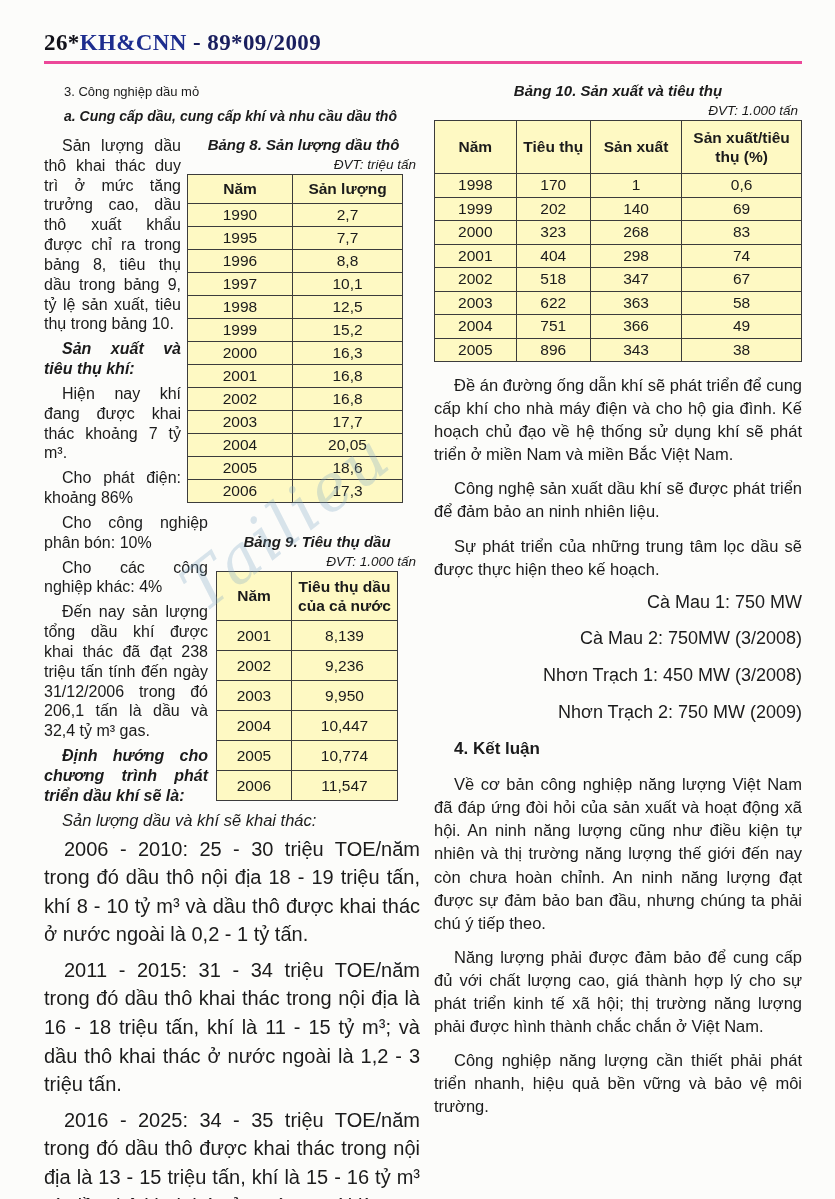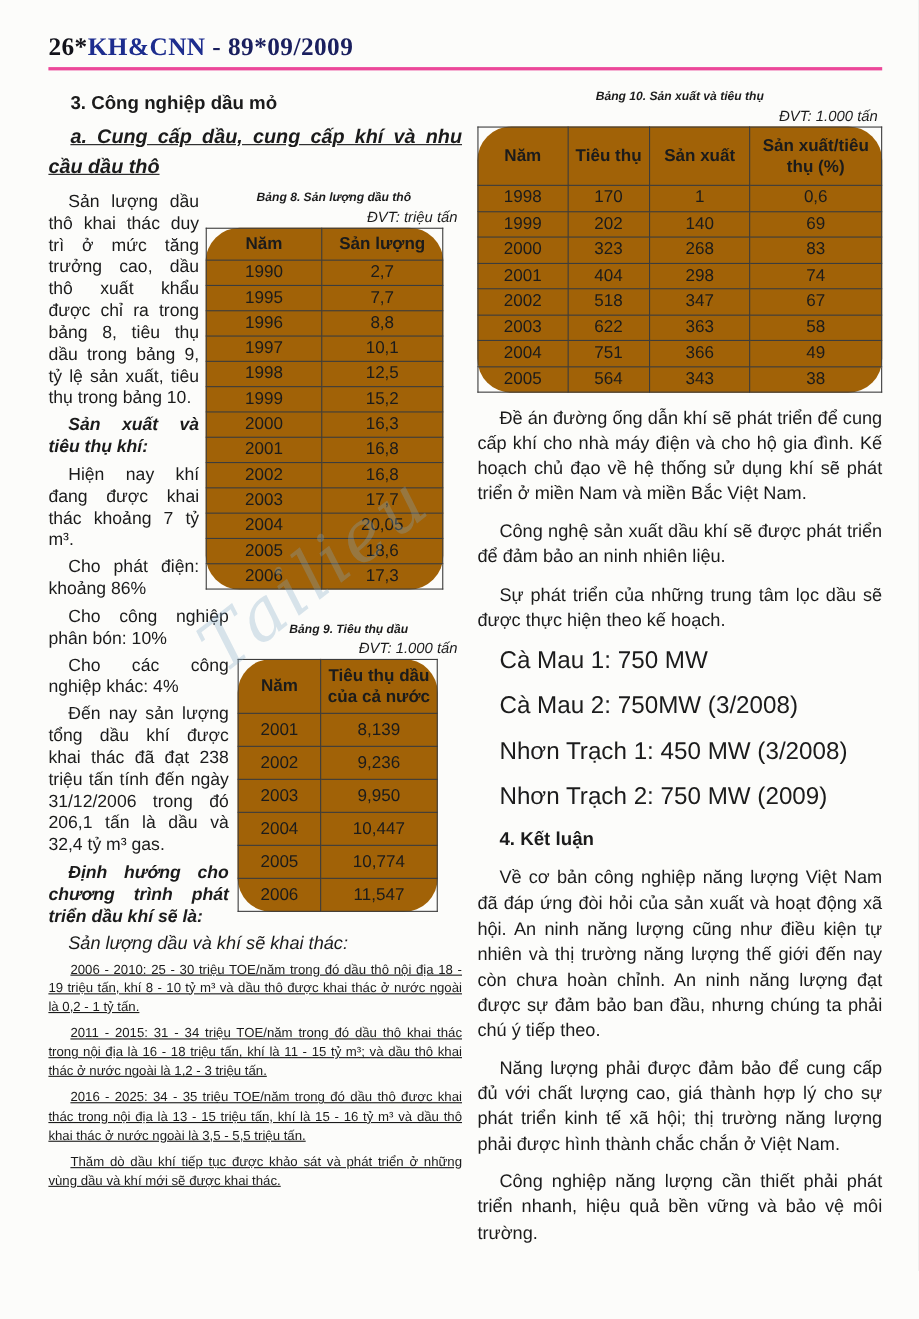--- a/index.html
+++ b/index.html
@@ -26,52 +26,51 @@
   .masthead .prefix { color:#12121a; }
   .masthead .journal { color:#1d2d8e; }
   .masthead .suffix { color:#1a1f5e; }
 
   
   .columns { display:flex; gap:14px; margin-top:18px; }
   .col-left  { width:386px; }
   .col-right { flex:1; }
 
   
-  .sec-title { font-size:17px; font-weight:bold; margin:2px 0 7px 0; text-indent:20px; }
+  .sec-title { font-size:13px; font-weight:normal; margin:2px 0 7px 0; text-indent:20px; }
   .sub-title {
-    font-size:18px; font-weight:bold; font-style:italic;
-    margin:0 0 9px 0; text-indent:20px; line-height:1.5; text-align:justify;text-decoration:underline;
+    font-size:14px; font-weight:bold; font-style:italic;
+    margin:0 0 9px 0; text-indent:20px; line-height:1.5; text-align:justify;
   }
   .concl-title { font-size:17px; font-weight:bold; margin:16px 0 14px 0; text-indent:20px; }
 
   
   .col-left p.narrow {
     font-size:16px; line-height:1.24;
     text-align:justify; text-indent:18px;
     margin:0 0 5px 0;
   }
   .col-left p.bi { font-weight:bold; font-style:italic; }
   .col-left p.wide {
-    font-size:12px; line-height:1.43;
+    font-size:20px; line-height:1.43;
     text-align:justify; text-indent:20px;
     margin:0 0 7px 0;
-    text-decoration:underline;
   }
   .h-output { font-style:italic; font-size:16.5px; margin:4px 0 5px 0; text-indent:18px; }
 
   
   .tfloat { float:right; }
   .tfloat.t8 { width:233px; margin-left:6px; margin-bottom:6px; }
   .tfloat.t9 { width:206px; clear:right; margin-top:24px; margin-left:6px; margin-bottom:8px; }
   .tblock10 { margin-bottom:12px; }
 
-  .tcaption { font-weight:bold; font-style:italic; font-size:11px; text-align:center; }
+  .tcaption { font-weight:bold; font-style:italic; font-size:15px; text-align:center; }
   .tunit    { font-style:italic; font-size:13.5px; text-align:right; margin:4px 4px 2px 0; }
 
-  table { border-collapse:collapse; background:#a16207;border-radius:31px; }
+  table { border-collapse:collapse; background:#fef9c3; }
   th, td { border:1px solid #3c3c3c; text-align:center; vertical-align:middle; padding:1px 4px; }
   th { font-weight:bold; }
 
   .t8 table { width:216px; }
   .t8 th { height:26px; font-size:15.5px; }
   .t8 td { height:20px; font-size:15.5px; }
   .t8 th:first-child { width:96px; }
 
   .t9 table { width:182px; margin-left:2px; }
   .t9 th { height:46px; font-size:15.5px; line-height:1.25; }
@@ -86,22 +85,22 @@
   .t10 th:nth-child(3) { width:92px;text-align:center; }
   .t10 th:nth-child(4) { width:120px; }
 
   
   .col-right p.body {
     font-size:16.5px; line-height:1.4;
     text-align:justify; text-indent:20px;
     margin:0 0 11px 0;
   }
   .col-right p.plant {
-    font-size:22px; line-height:1.2;
-    text-indent:20px; text-align:left;
+    font-size:18px; line-height:1.2;
+    text-indent:20px; text-align:right;
     margin:0 0 15px 0;
   }
 
   
   .watermark {
     position:absolute;
     left:190px; top:560px;
     transform:rotate(-38deg);
     transform-origin:left center;
     font-family:"DejaVu Serif", serif;
@@ -301,21 +300,21 @@
                 <td>58</td>
               </tr>
               <tr>
                 <td>2004</td>
                 <td>751</td>
                 <td>366</td>
                 <td>49</td>
               </tr>
               <tr>
                 <td>2005</td>
-                <td>564</td>
+                <td>896</td>
                 <td>343</td>
                 <td>38</td>
               </tr>
             </tbody>
           </table>
       </div>
 
       <p class="body">Đề án đường ống dẫn khí sẽ phát triển để cung cấp khí cho nhà máy điện và cho hộ gia đình. Kế hoạch chủ đạo về hệ thống sử dụng khí sẽ phát triển ở miền Nam và miền Bắc Việt Nam.</p>
       <p class="body">Công nghệ sản xuất dầu khí sẽ được phát triển để đảm bảo an ninh nhiên liệu.</p>
       <p class="body">Sự phát triển của những trung tâm lọc dầu sẽ được thực hiện theo kế hoạch.</p>

